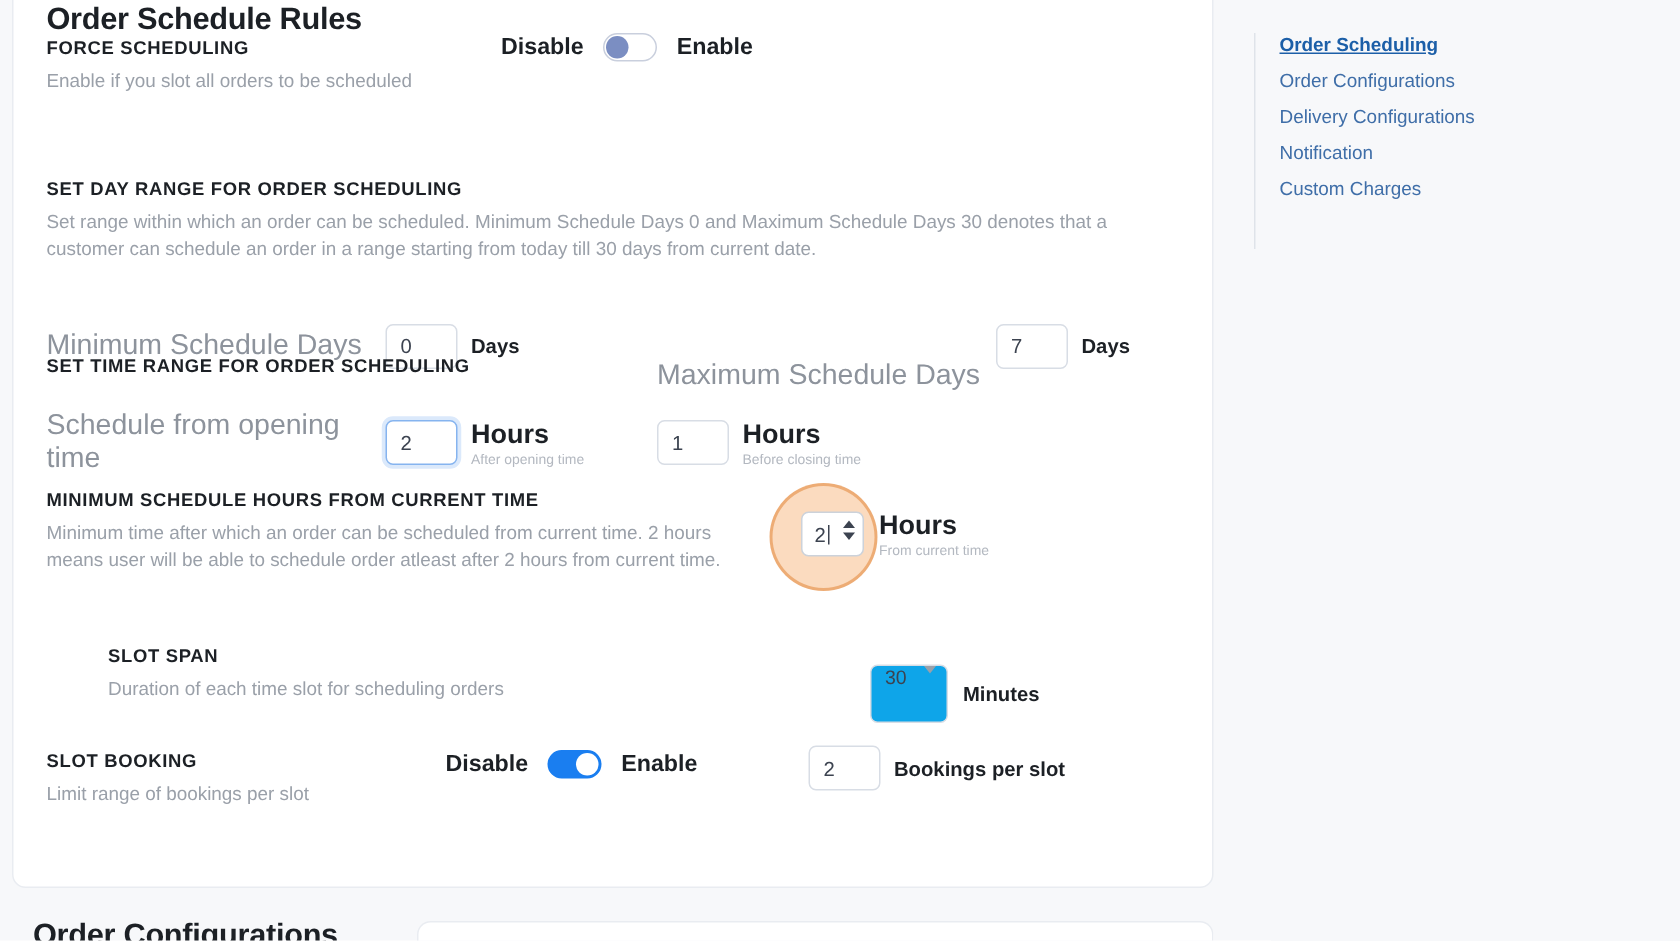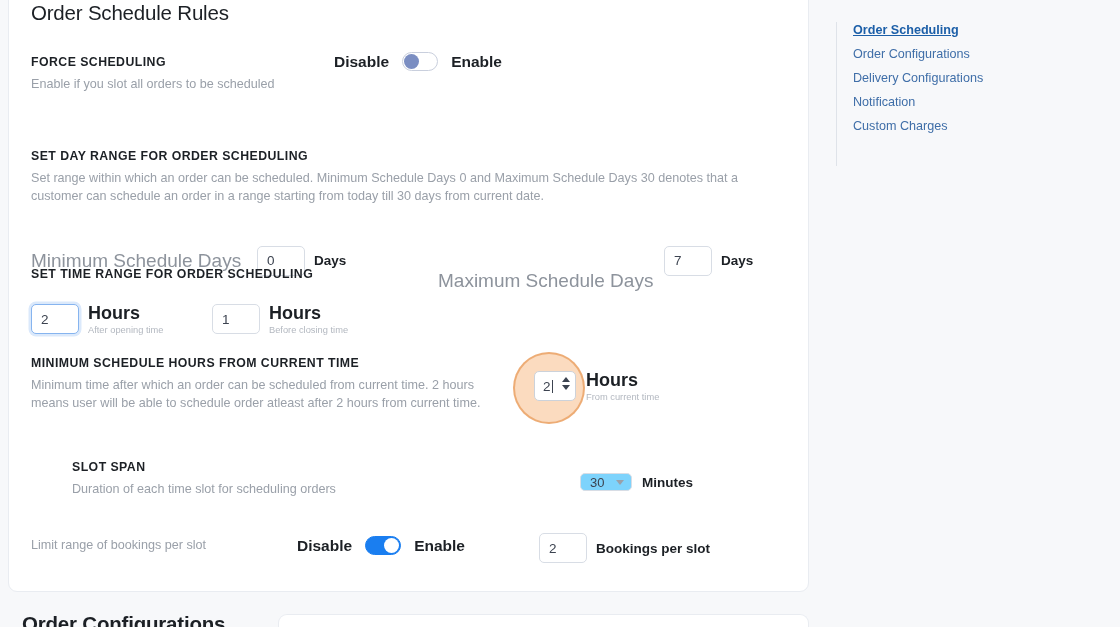--- a/index.html
+++ b/index.html
@@ -28,24 +28,23 @@
     border: 1px solid #e9ecf1;
     border-radius: 9px;
   }
 
   .card-inner {
     padding: 34px 22px 0 22px;
   }
 
   .card-title {
     font-size: 20.5px;
-    font-weight: normal;
+    font-weight: bold;
     letter-spacing: -0.2px;
     color: #1c2025;
-    margin-bottom: 30px;
   }
 
   
   .section { position: relative; }
 
   .sec-head {
     font-size: 12.3px;
     font-weight: bold;
     letter-spacing: 0.45px;
     color: #1c2025;
@@ -208,26 +207,25 @@
     width: 0; height: 0;
     border-left: 4px solid transparent;
     border-right: 4px solid transparent;
   }
   .spin i.up   { border-bottom: 5px solid #3c4350; }
   .spin i.down { border-top: 5px solid #3c4350; }
 
   
   .sel-box {
     width: 52px;
-    height: 18px;
+    height: 39px;
     border: 1px solid #d8dde5;
     border-radius: 5px;
-    background: #7dd3fc;
-    display: flex;
-    align-items: center;
+    background: #0ea5e9;
+    display: flex;
     padding: 0 7px 0 9px;
     cursor: pointer;
   }
   .sel-box .sel-val {
     font-size: 13px;
     color: #3c4350;
     flex: 1;
   }
   .sel-caret {
     width: 0; height: 0;
@@ -313,20 +311,21 @@
         <span class="fld-label" style="width:226px;margin-top:40px;">Maximum Schedule Days</span>
         <input class="num-box" value="7" style="">
         <span class="unit-bold" style="margin-left:9px;">Days</span>
       </div>
     </div>
 
     <div class="section" style="height:72px;">
       <div class="sec-head">SET TIME RANGE FOR ORDER SCHEDULING</div>
 
       <div class="field-row" style="margin-top:22px;">
+        <span class="fld-label" style="width:226px;">Schedule from opening time</span>
         <input class="num-box focused" value="2" style="">
         <span class="unit-stack" style="margin-left:9px; width:124px;">
           <span class="u-main" style="display:block;">Hours</span>
           <span class="u-sub" style="display:block;">After opening time</span>
         </span>
         <input class="num-box" value="1" style="">
         <span class="unit-stack" style="margin-left:9px;">
           <span class="u-main" style="display:block;">Hours</span>
           <span class="u-sub" style="display:block;">Before closing time</span>
         </span>
@@ -361,20 +360,21 @@
       <div style="position:absolute; left:508px; top:13px; display:flex; align-items:center; gap:10px;">
         <span class="sel-box">
           <span class="sel-val">30</span>
           <span class="sel-caret"></span>
         </span>
         <span class="unit-bold">Minutes</span>
       </div>
     </div>
 
     <div class="section" style="height:60px;">
+      <div class="sec-head">SLOT BOOKING</div>
       <div class="sec-desc">Limit range of bookings per slot</div>
 
       <div class="toggle-wrap" style="position:absolute; left:266px; top:0px;">
         <span class="tg-label">Disable</span>
         <span class="switch on">
             <span class="knob"></span>
           </span>
         <span class="tg-label">Enable</span>
       </div>
 

